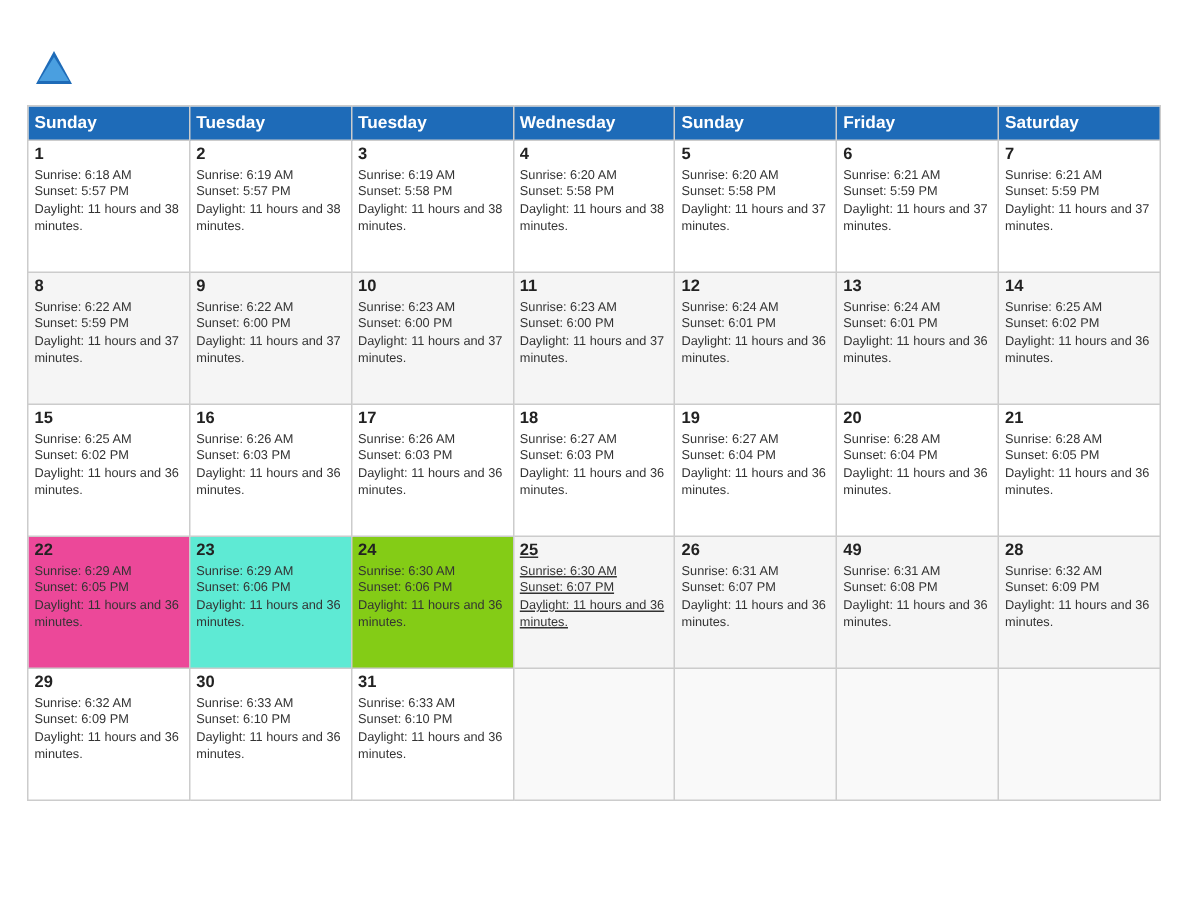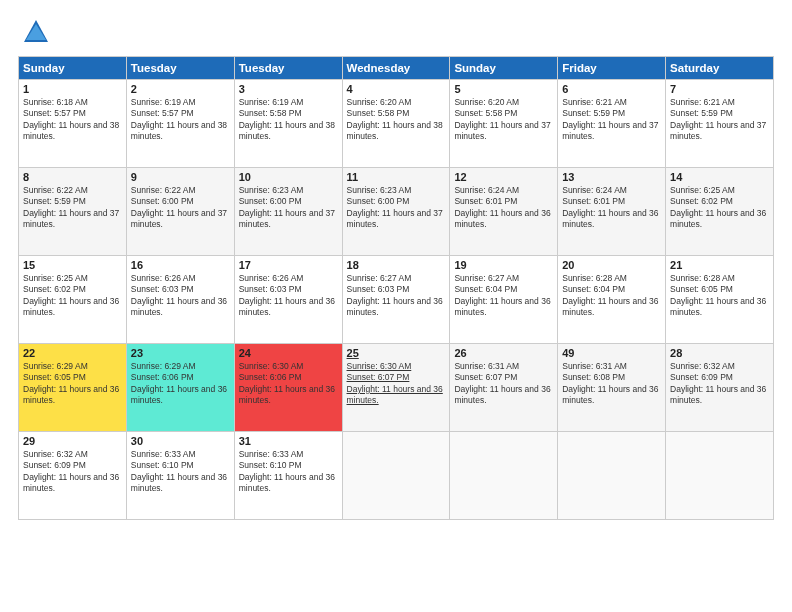--- a/index.html
+++ b/index.html
@@ -6,21 +6,21 @@
     body {
       width: 792px;
       height: 612px;
       background: #fff;
       font-family: Arial, sans-serif;
       overflow: hidden;
     }
     .page {
       width: 792px;
       height: 612px;
-      padding: 18px 18px 12px 18px;
+      padding: 32px 18px 12px 18px;
     }
     .header {
       display: flex;
       justify-content: space-between;
       align-items: flex-start;
       margin-bottom: 10px;
     }
     .logo {
       display: flex;
       align-items: center;
@@ -207,29 +207,29 @@
           <td>
             <span class="day-num">20</span>
             <div class="day-info">Sunrise: 6:28 AM<br>Sunset: 6:04 PM<br>Daylight: 11 hours and 36 minutes.</div>
           </td>
           <td>
             <span class="day-num">21</span>
             <div class="day-info">Sunrise: 6:28 AM<br>Sunset: 6:05 PM<br>Daylight: 11 hours and 36 minutes.</div>
           </td>
         </tr>
         <tr style="background-color: rgb(245, 245, 245);">
-          <td style="background-color: #fde047;">
+          <td style="background-color: #ec4899;">
             <span class="day-num">22</span>
             <div class="day-info">Sunrise: 6:29 AM<br>Sunset: 6:05 PM<br>Daylight: 11 hours and 36 minutes.</div>
           </td>
           <td style="background-color: #5eead4;">
             <span class="day-num">23</span>
             <div class="day-info">Sunrise: 6:29 AM<br>Sunset: 6:06 PM<br>Daylight: 11 hours and 36 minutes.</div>
           </td>
-          <td style="background-color: #ef4444;">
+          <td style="background-color: #84cc16;">
             <span class="day-num">24</span>
             <div class="day-info">Sunrise: 6:30 AM<br>Sunset: 6:06 PM<br>Daylight: 11 hours and 36 minutes.</div>
           </td>
           <td style="background-color: rgb(245, 245, 245); text-decoration: underline;">
             <span class="day-num">25</span>
             <div class="day-info">Sunrise: 6:30 AM<br>Sunset: 6:07 PM<br>Daylight: 11 hours and 36 minutes.</div>
           </td>
           <td style="background-color: rgb(245, 245, 245); margin-top: 28px;">
             <span class="day-num">26</span>
             <div class="day-info">Sunrise: 6:31 AM<br>Sunset: 6:07 PM<br>Daylight: 11 hours and 36 minutes.</div>

